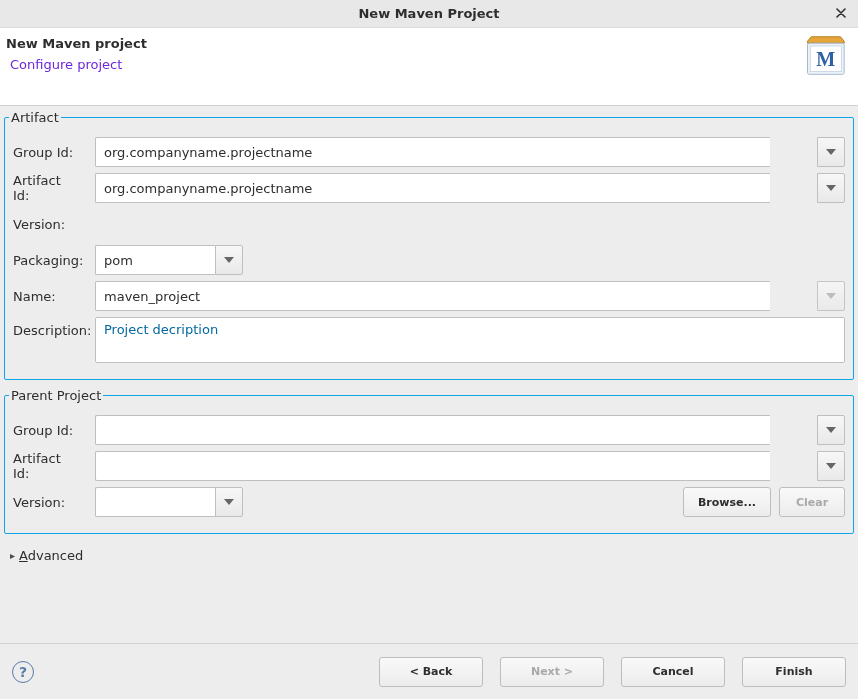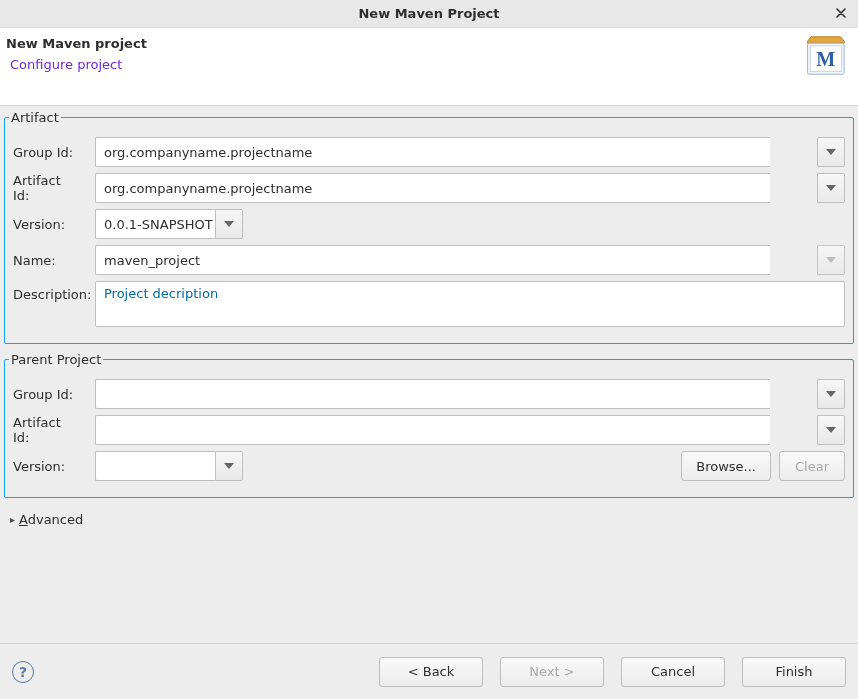--- a/index.html
+++ b/index.html
@@ -130,23 +130,24 @@
   .btn {
     height: 30px;
     min-width: 66px;
     padding: 0 14px;
     background: linear-gradient(#f9f9f9,#ececec);
     border: 1px solid #bdbdbd;
     border-radius: 3px;
     display: inline-flex;
     align-items: center;
     justify-content: center;
-    font-size: 13px;
+    font-size: 11px;
     color: #2e2e2e;
     cursor: pointer;
+    font-weight: bold;
   }
   .btn.disabled { color: #a9a9a9; cursor: default; }
 
   .advanced {
     display: flex;
     align-items: center;
     gap: 4px;
     padding: 6px 4px 0 6px;
     font-size: 13px;
     cursor: pointer;
@@ -226,30 +227,33 @@
         <div class="arrow">
           <svg width="10" height="6" viewBox="0 0 10 6">
               <path d="M0 0 L5 6 L10 0 Z" fill="#666"></path>
             </svg>
         </div>
       </div>
     </div>
 
     <div class="row">
       <div class="label">Version:</div>
+    </div>
+
+    <div class="row">
+      <div class="label">Packaging:</div>
       <div class="combo fixed">
-        <div class="text">0.0.1-SNAPSHOT</div>
-        <div class="arrow">
-          <svg width="10" height="6" viewBox="0 0 10 6">
-              <path d="M0 0 L5 6 L10 0 Z" fill="#666"></path>
-            </svg>
-        </div>
-      </div>
-    </div>
-
+        <div class="text">pom</div>
+        <div class="arrow">
+          <svg width="10" height="6" viewBox="0 0 10 6">
+              <path d="M0 0 L5 6 L10 0 Z" fill="#666"></path>
+            </svg>
+        </div>
+      </div>
+    </div>
 
     <div class="row">
       <div class="label">Name:</div>
       <div class="combo full disabled">
         <div class="text" style="color:#2e2e2e">maven_project</div>
         <div class="arrow">
           <svg width="10" height="6" viewBox="0 0 10 6">
               <path d="M0 0 L5 6 L10 0 Z" fill="#b5b5b5"></path>
             </svg>
         </div>

